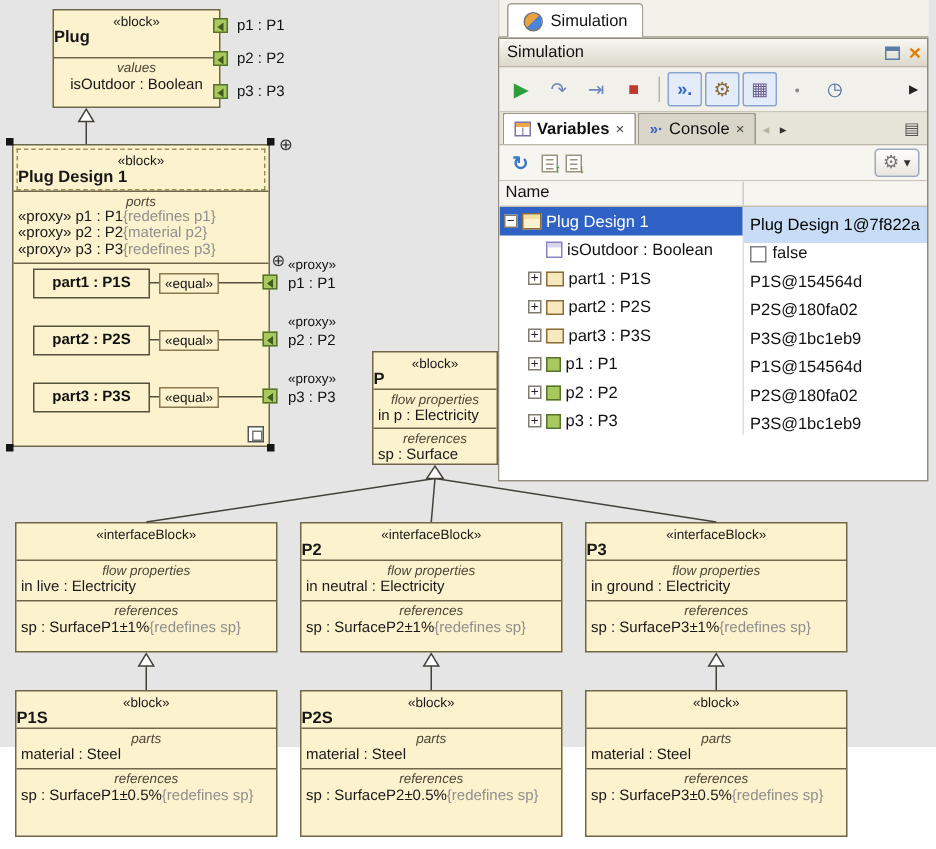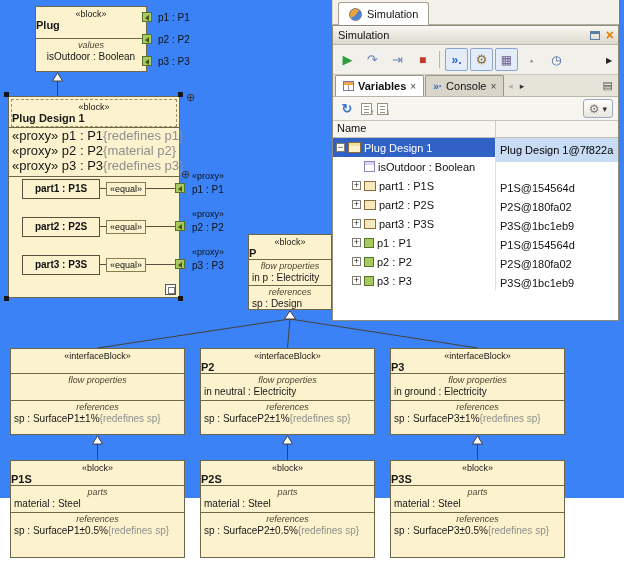--- a/index.html
+++ b/index.html
@@ -1,27 +1,27 @@
 <!DOCTYPE html>
 <html><head>
 <meta charset="utf-8">
 <style>
   *{margin:0;padding:0;box-sizing:border-box}
   html,body{width:624px;height:566px}
   body{font-family:"Liberation Sans",sans-serif;background:#fff;position:relative;overflow:hidden;color:#111}
-  #stage{position:relative;width:624px;height:498px;background:#3b82f6}
+  #stage{position:relative;width:624px;height:498px;background:#e5e5e5}
 
   
   .blk{position:absolute;background:#fcf2cd;border:1px solid #6e6749;font-size:10px;color:#181818}
   .stereo{font-size:9px;text-align:center;padding-top:2px;white-space:nowrap}
   .bname{font-size:11px;font-weight:bold;text-align:left;white-space:nowrap}
   .sep{border-top:1px solid #6e6749}
   .clabel{font-size:9px;font-style:italic;text-align:center;color:#4d4636;padding-top:1px;white-space:nowrap}
   .attr{font-size:10px;padding:1px 3px 0 3px;white-space:nowrap}
-  .attr.small{font-size:13px;padding-top:0}
+  .attr.small{font-size:10px;padding-top:0}
   .center{text-align:center}
   .gray{color:#8f8f8f}
   .namecomp{border:1px dashed #a08f5a;margin:2px 2px 0 2px;padding-bottom:2px}
   .pbox{position:absolute;background:#fcf2cd;border:1px solid #56513c;font-size:10px;font-weight:bold;text-align:center;line-height:18px;white-space:nowrap}
   .hline{position:absolute;height:1px;background:#56513c}
   .eq{position:absolute;background:#fcf2cd;border:1px solid #8a7a50;font-size:9px;line-height:12px;padding:0 3px;white-space:nowrap}
   .port{position:absolute;width:10px;height:10px;background:#a8c95d;border:1px solid #55732c}
   .port::after{content:"";position:absolute;left:2px;top:2px;border-top:3px solid transparent;border-bottom:3px solid transparent;border-right:4px solid #3f5a1e}
   .plabel{position:absolute;font-size:10px;white-space:nowrap}
   .pstereo{position:absolute;font-size:9px;white-space:nowrap}
@@ -117,20 +117,21 @@
   <div class="plabel" style="left:158px;top:12px">p1 : P1</div>
   <div class="plabel" style="left:158px;top:34px">p2 : P2</div>
   <div class="plabel" style="left:158px;top:56px">p3 : P3</div>
 
   <div class="blk" style="left:8px;top:96px;width:172px;height:202px">
     <div class="namecomp">
       <div class="stereo">«block»</div>
       <div class="bname">Plug Design 1</div>
     </div>
     <div class="sep"></div>
+    <div class="clabel">ports</div>
     <div class="attr small"><span>«proxy» p1 : P1</span><span class="gray">{redefines p1}</span></div>
     <div class="attr small"><span>«proxy» p2 : P2</span><span class="gray">{material p2}</span></div>
     <div class="attr small"><span>«proxy» p3 : P3</span><span class="gray">{redefines p3}</span></div>
     <div class="sep" style="margin-top:3px"></div>
   </div>
 
   <div class="hline" style="left:100px;top:188px;width:76px"></div>
   <div class="hline" style="left:100px;top:226px;width:76px"></div>
   <div class="hline" style="left:100px;top:264px;width:76px"></div>
 
@@ -163,30 +164,31 @@
   <div class="blk" style="left:248px;top:234px;width:84px;height:76px">
     <div style="height:24px">
       <div class="stereo">«block»</div>
       <div class="bname">P</div>
     </div>
     <div class="sep"></div>
     <div class="clabel">flow properties</div>
     <div class="attr">in p : Electricity</div>
     <div class="sep" style="margin-top:2px"></div>
     <div class="clabel">references</div>
-    <div class="attr">sp : Design</div>
+    <div class="attr">sp : Surface</div>
   </div>
 
   <div class="blk" style="left:10px;top:348px;width:175px;height:87px">
     <div style="height:24px">
       <div class="stereo">«interfaceBlock»</div>
     </div>
     <div class="sep"></div>
     <div style="height:26px">
       <div class="clabel">flow properties</div>
+      <div class="attr">in live : Electricity</div>
     </div>
     <div class="sep"></div>
     <div class="clabel">references</div>
     <div class="attr"><span>sp : SurfaceP1±1%</span><span class="gray">{redefines sp}</span></div>
   </div>
 
   <div class="blk" style="left:200px;top:348px;width:175px;height:87px">
     <div style="height:24px">
       <div class="stereo">«interfaceBlock»</div>
       <div class="bname">P2</div>
@@ -242,21 +244,20 @@
       <div class="attr">material : Steel</div>
     </div>
     <div class="sep"></div>
     <div class="clabel">references</div>
     <div class="attr"><span>sp : SurfaceP2±0.5%</span><span class="gray">{redefines sp}</span></div>
   </div>
 
   <div class="blk" style="left:390px;top:460px;width:175px;height:98px">
     <div style="height:24px">
       <div class="stereo">«block»</div>
-      <div class="bname">P3S</div>
     </div>
     <div class="sep"></div>
     <div style="height:26px">
       <div class="clabel">parts</div>
       <div class="attr">material : Steel</div>
     </div>
     <div class="sep"></div>
     <div class="clabel">references</div>
     <div class="attr"><span>sp : SurfaceP3±0.5%</span><span class="gray">{redefines sp}</span></div>
   </div>
@@ -375,20 +376,24 @@
             <span>Plug Design 1@7f822a</span>
           </div>
         </div>
 
         <div class="vrow">
           <div class="c1 lvl1">
             <span class="spacer9"></span>
             <span class="ti ti-attr"></span>
             <span>isOutdoor : Boolean</span>
           </div>
+          <div class="c2">
+            <span class="cbx"></span>
+            <span>false</span>
+          </div>
         </div>
 
         <div class="vrow">
           <div class="c1 lvl1">
             <span class="exp plus"></span>
             <span class="ti ti-part"></span>
             <span>part1 : P1S</span>
           </div>
           <div class="c2">
             <span>P1S@154564d</span>

